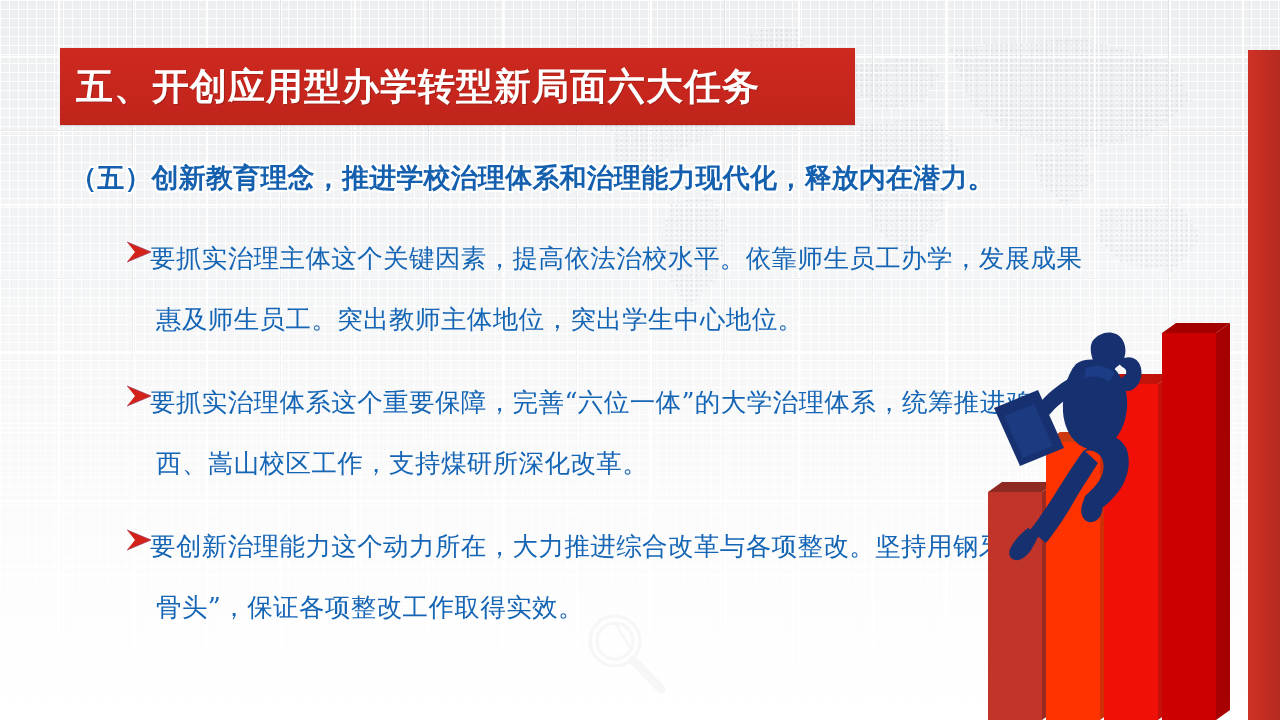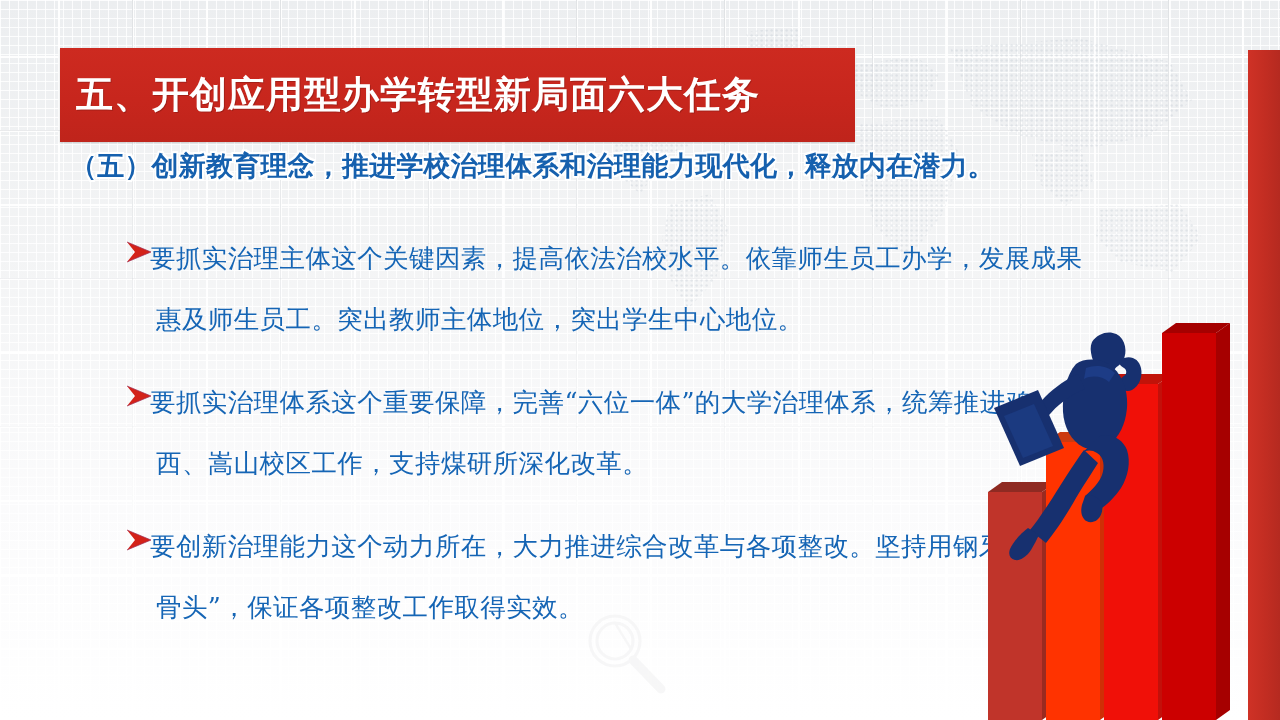--- a/index.html
+++ b/index.html
@@ -53,35 +53,35 @@
     position:absolute;left:575px;top:605px;width:105px;height:105px;
     opacity:.55;pointer-events:none;
   }
   
   .right-band{
     position:absolute;right:0;top:50px;width:32px;height:670px;
     background:linear-gradient(to right,#cf3226 0%, #c22d22 55%, #b52a20 100%);
   }
   
   .title-bar{
-    position:absolute;left:60px;top:48px;width:795px;height:94px;
+    position:absolute;left:60px;top:48px;width:795px;height:77px;
     background:linear-gradient(to bottom,#cd2a20 0%, #c7261d 55%, #bf241b 100%);
     box-shadow:0 1px 2px rgba(0,0,0,.18);
     display:flex;align-items:center;
   }
   .title-text{
     color:#ffffff;
     font-size:37px;font-weight:bold;letter-spacing:1px;
     margin-left:16px;
     text-shadow:1px 1px 0 rgba(0,0,0,.18);
     white-space:nowrap;
   }
   
   .subtitle{
-    position:absolute;left:70px;top:148px;width:1130px;
+    position:absolute;left:70px;top:160px;width:1130px;
     font-size:27px;font-weight:bold;letter-spacing:.2px;
     color:#1560ae;
     white-space:nowrap;
     text-shadow:
       -1.6px -1.6px 0 #ffffff, 1.6px -1.6px 0 #ffffff,
       -1.6px  1.6px 0 #ffffff, 1.6px  1.6px 0 #ffffff,
       -1.6px 0 0 #ffffff, 1.6px 0 0 #ffffff,
        0 -1.6px 0 #ffffff, 0 1.6px 0 #ffffff;
   }
   

